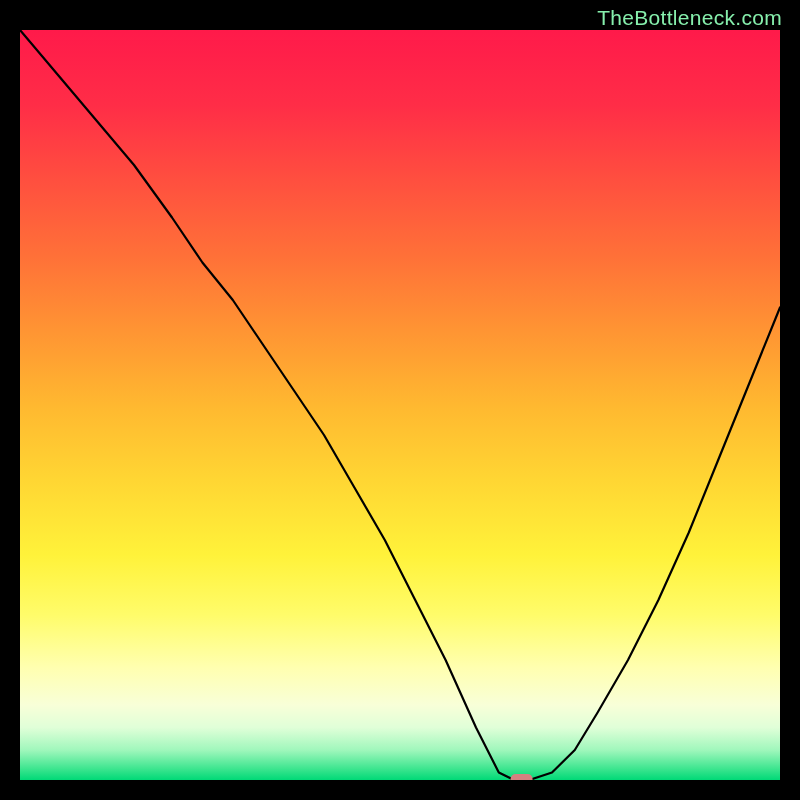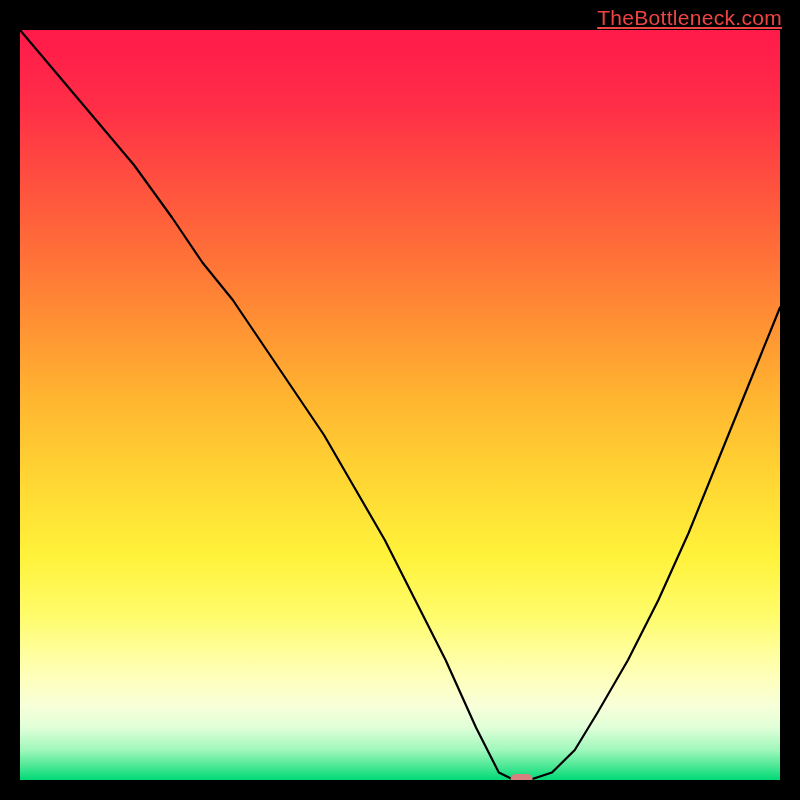--- a/index.html
+++ b/index.html
@@ -8,26 +8,25 @@
     width: 800px;
     height: 800px;
     background: #000;
     position: relative;
     font-family: Arial, sans-serif;
   }
   .watermark {
     position: absolute;
     top: 6px;
     right: 18px;
-    color: #ef4444;
+    color: #86efac;
     font-size: 21px;
     font-weight: 500;
     letter-spacing: 0.3px;
     z-index: 10;
-    text-decoration: underline;
   }
   .frame {
     position: absolute;
     left: 20px;
     top: 30px;
     width: 760px;
     height: 750px;
     background: #000;
   }
   .plot-area {

